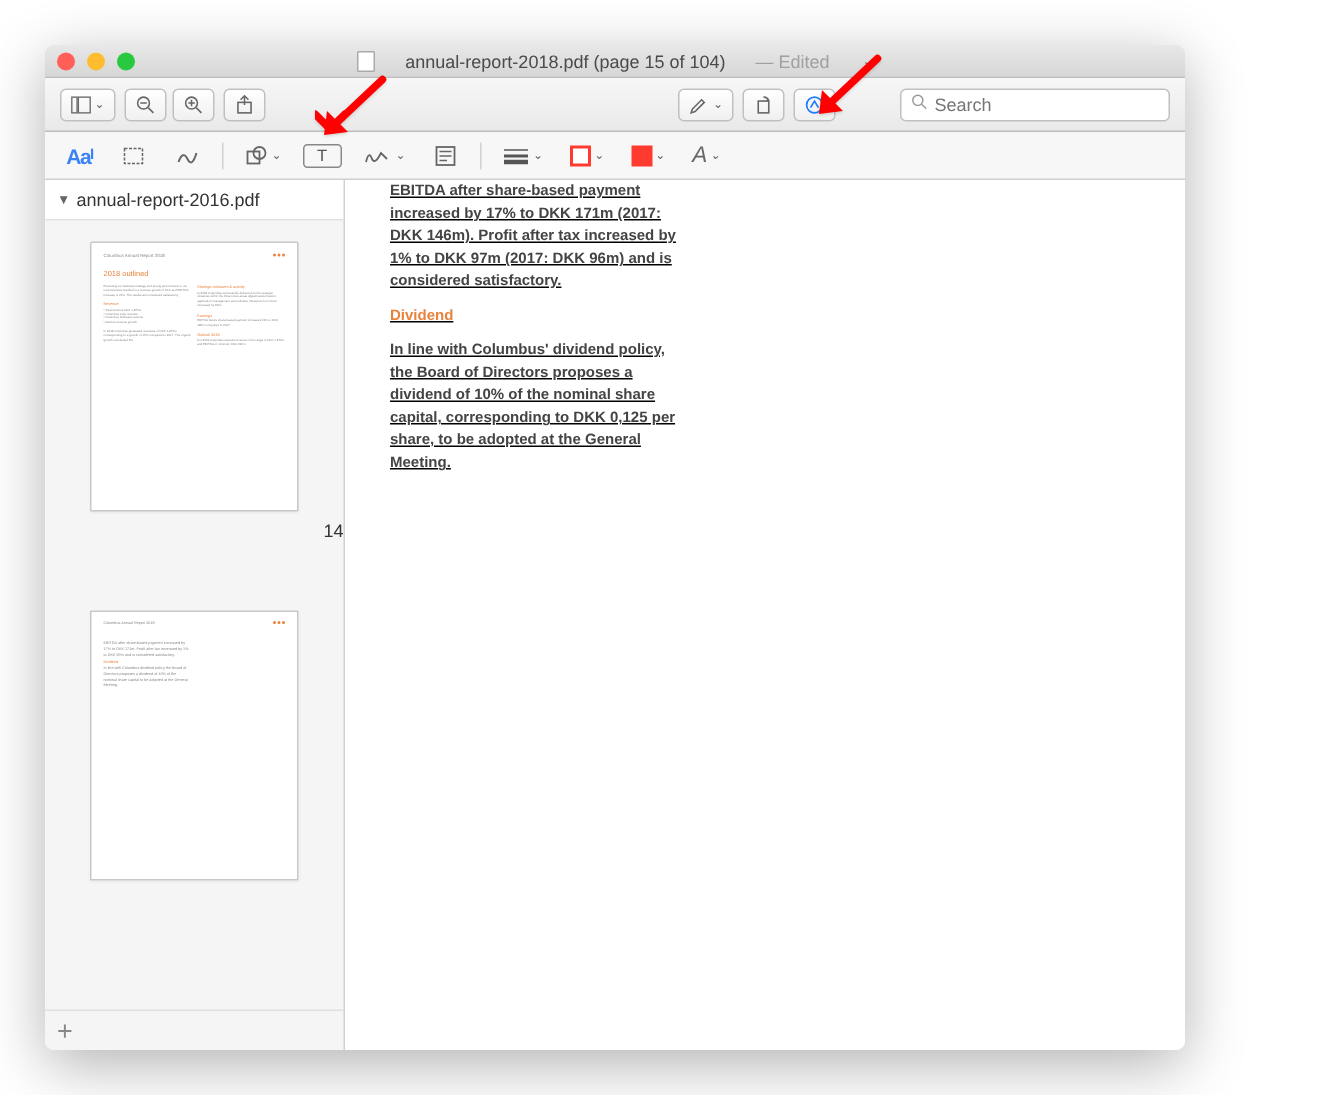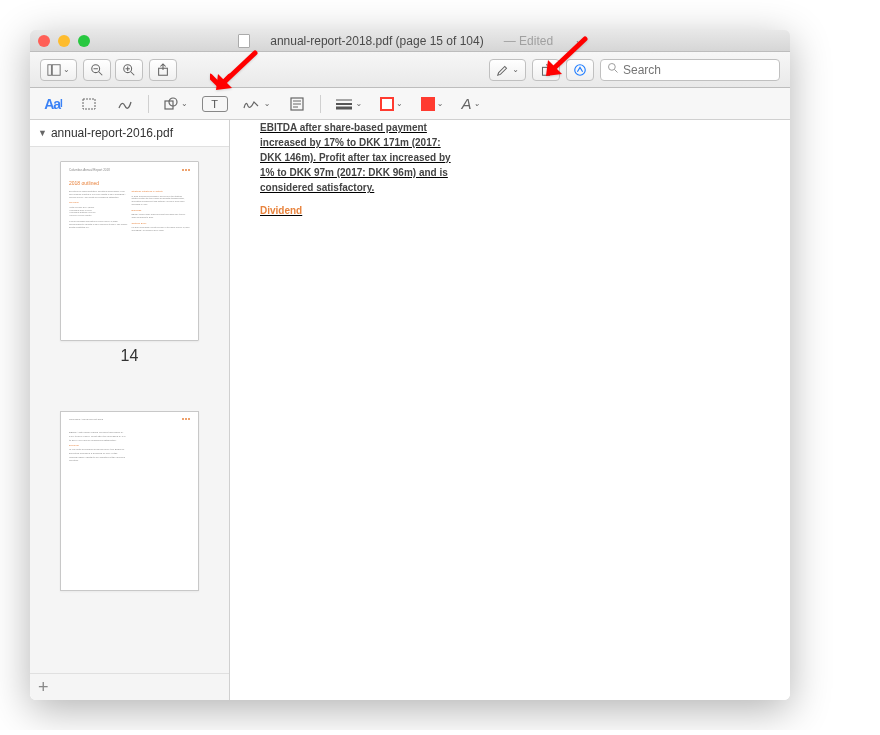--- a/index.html
+++ b/index.html
@@ -13,21 +13,21 @@
 .tl-max { background: #28c840; }
 .title-center { position: absolute; left: 0; right: 0; text-align: center; font-size: 12px; color: #4a4a4a; pointer-events: none; display:flex; align-items:center; justify-content:center; gap:20px;}
 .title-center .edited { color: #a0a0a0; }
 .doc-icon { width:12px; height:14px; background:#fff; border:1px solid #aaa; display:inline-block; border-radius:1px; }
 .toolbar { height: 36px; background: linear-gradient(#f7f7f7,#e9e9e9); border-bottom: 1px solid #bdbdbd; display: flex; align-items: center; padding: 0 10px; gap: 6px; }
 .tool-group { display: flex; align-items: center; gap: 4px; }
 .tool-btn { height: 22px; min-width: 28px; background: linear-gradient(#ffffff,#f0f0f0); border: 1px solid #c0c0c0; border-radius: 4px; display: flex; align-items: center; justify-content: center; font-size: 11px; color: #555; cursor: pointer; padding: 0 6px; }
 .tool-btn.wide { min-width: 36px; }
 .tool-btn svg { width: 14px; height: 14px; }
 .spacer { flex: 1; }
-.search-box { display:flex; align-items:center; background: #fff; border: 1px solid #c0c0c0; border-radius: 4px; height: 22px; width: 180px; padding: 0 6px; gap:4px;}
+.search-box { display:flex; align-items:center; background: #fff; border: 1px solid #c0c0c0; border-radius: 4px; height: 22px; width: 180px; padding: 0 6px; gap:4px;margin-left:37px;}
 .search-box input { border: none; outline: none; font-size: 12px; width: 100%; background: transparent; }
 .search-box .icon { color:#999; font-size:12px;}
 .markup-bar { height: 32px; background: #f7f7f7; border-bottom: 1px solid #d0d0d0; display: flex; align-items: center; padding: 0 10px; gap: 10px; text-align: center; }
 .mk-btn { height: 22px; min-width: 26px; display: flex; align-items: center; justify-content: center; cursor: pointer; border-radius: 3px; padding:0 4px;}
 .mk-sep { width: 1px; height: 18px; background: #d0d0d0; }
 .mk-aa { color: #3b82f6; font-weight: 600; font-size: 14px; letter-spacing: -1px; }
 .mk-swatch { width:14px; height:14px; border:2px solid #ff3b30; background:#fff; }
 .mk-fill { width:14px; height:14px; background:#ff3b30; }
 .content { flex: 1; display: flex; overflow: hidden; background: #fff; }
 .sidebar { width: 200px; background: #f5f5f5; border-right: 1px solid #d0d0d0; overflow-y: auto; display:flex; flex-direction:column;}
@@ -38,21 +38,21 @@
 .thumb { background: #fff; border: 1px solid #c8c8c8; box-shadow: 0 1px 2px rgba(0,0,0,0.05); border-radius: 1px; height: 180px; padding: 6px 8px; font-size: 3px; color: #666; overflow: hidden; }
 .thumb .orange-dot{display:flex;justify-content:space-between;align-items:center;margin-bottom:8px;}
 .thumb .orange-dot span:first-child{font-size:3px;color:#888;}
 .thumb .dots{display:flex;gap:1px;}
 .thumb .dots i{width:2px;height:2px;background:#e8833d;border-radius:50%;display:block;}
 .thumb h4 { color: #e8833d; font-size: 5px; font-weight: normal; margin: 2px 0 4px; }
 .thumb .cols { display:flex; gap:4px; font-size:2px; line-height:1.4; color:#888;}
 .thumb .col{flex:1;}
 .thumb .col p{margin-bottom:3px;}
 .thumb .col .ohead{color:#e8833d;font-size:2.5px;margin-bottom:1px;}
-.thumb-label { text-align: center; font-size: 16px; color: #333; padding: 4px 0 10px; }
+.thumb-label { text-align: right; font-size: 12px; color: #333; padding: 4px 0 10px; }
 .thumb2{height:180px;padding:6px 8px;font-size:2.5px;background:#fff;border:1px solid #c8c8c8;box-shadow:0 1px 2px rgba(0,0,0,0.05);}
 .thumb2 .hdr{display:flex;justify-content:space-between;margin-bottom:10px;}
 .thumb2 .hdr span{color:#888;}
 .thumb2 .dots{display:flex;gap:1px;}
 .thumb2 .dots i{width:2px;height:2px;background:#e8833d;border-radius:50%;display:block;}
 .thumb2 .body{display:flex;gap:6px;}
 .thumb2 .body .c1{flex:1;color:#888;line-height:1.5;}
 .thumb2 .body .c2{flex:1;}
 .sidebar-footer{padding:4px 8px;border-top:1px solid #e0e0e0;}
 .add-page{color:#888;font-size:18px;font-weight:300;cursor:pointer;line-height:1;}
@@ -279,20 +279,21 @@
       </div>
       <div class="sidebar-footer">
         <div class="add-page">+</div>
       </div>
     </div>
 
     <div class="page-view">
       <div class="page-content">
         <p>EBITDA after share-based payment increased by 17% to DKK 171m (2017: DKK 146m). Profit after tax increased by 1% to DKK 97m (2017: DKK 96m) and is considered satisfactory.</p>
         <p class="heading">Dividend</p>
+        <p>In line with Columbus' dividend policy, the Board of Directors proposes a dividend of 10% of the nominal share capital, corresponding to DKK 0,125 per share, to be adopted at the General Meeting.</p>
       </div>
     </div>
   </div>
 
   <div class="arrow" style="top:18px;left:180px;">
     <svg width="50" height="50" viewBox="0 0 50 50">
       <path d="M45 5 L10 38" stroke="#ff0000" stroke-width="5" stroke-linecap="round"></path>
       <path d="M10 38 L10 24 M10 38 L24 38" stroke="#ff0000" stroke-width="5" stroke-linecap="round" transform="rotate(-45 10 38)"></path>
       <polygon points="6,42 8,26 22,40" fill="#ff0000"></polygon>
     </svg>

